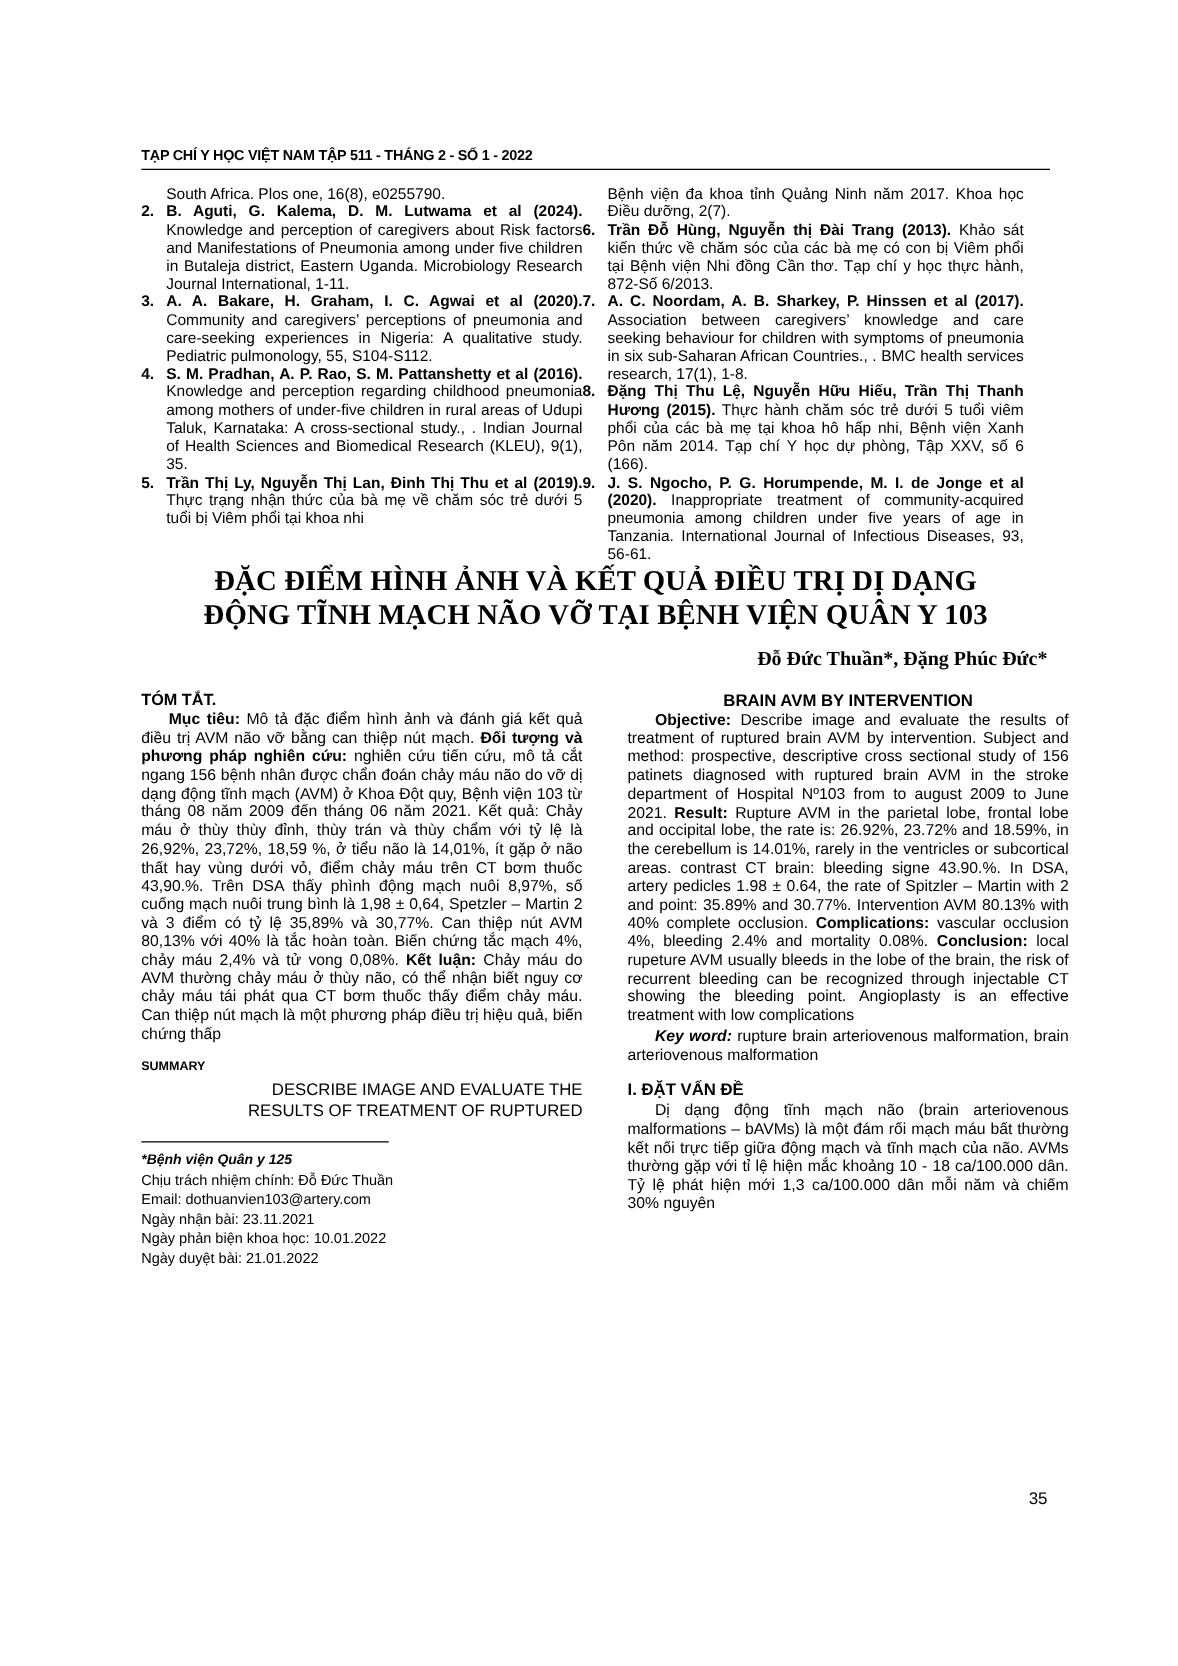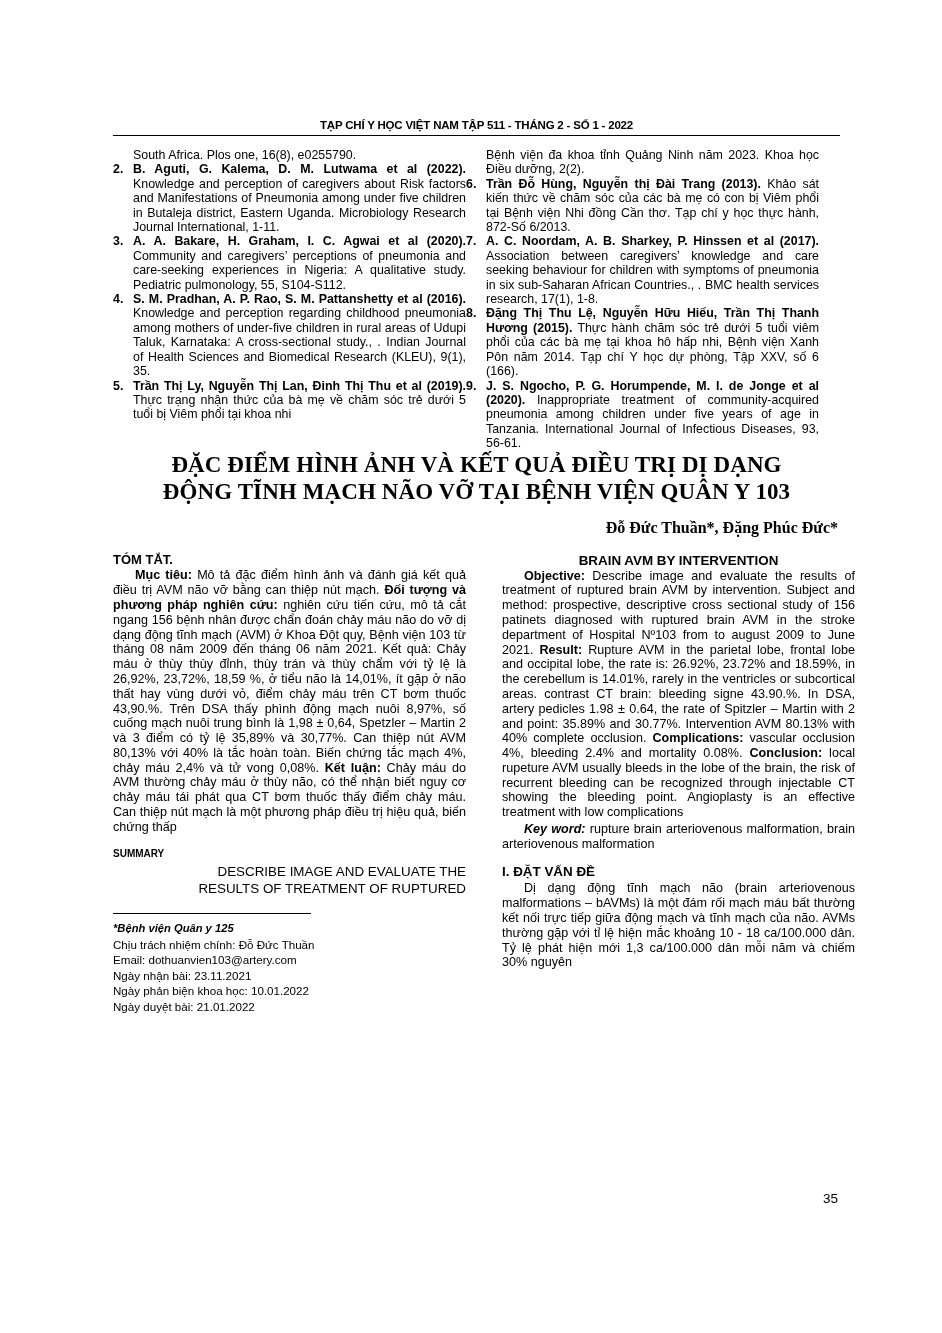--- a/index.html
+++ b/index.html
@@ -21,21 +21,20 @@
   }
   .content {
     position: absolute;
     left: 113px;
     top: 118px;
     width: 727px;
   }
 
   
   .running-head {
-    text-align: center;
     font-family: "Liberation Sans", sans-serif;
     font-weight: bold;
     font-size: 11.5px;
     letter-spacing: -0.2px;
     line-height: 14px;
     padding-bottom: 3px;
   }
   .head-rule {
     border-bottom: 1.6px solid #000;
     margin-bottom: 12px;
@@ -188,41 +187,41 @@
     <div class="running-head">TẠP CHÍ Y HỌC VIỆT NAM TẬP 511 - THÁNG 2 - SỐ 1 - 2022</div>
     <div class="head-rule"></div>
 
     <div class="cols">
 
       <div class="col reflist">
         <div class="ref-cont">South Africa. Plos one, 16(8), e0255790.</div>
 
         <div class="ref-item">
           <div class="ref-num">2.</div>
-          <div class="ref-body"><b>B. Aguti, G. Kalema, D. M. Lutwama et al (2022).</b><span> Knowledge and perception of caregivers about Risk factors and Manifestations of Pneumonia among under five children in Butaleja district, Eastern Uganda. Microbiology Research Journal International, 1-11.</span></div>
+          <div class="ref-body"><b>B. Aguti, G. Kalema, D. M. Lutwama et al (2024).</b><span> Knowledge and perception of caregivers about Risk factors and Manifestations of Pneumonia among under five children in Butaleja district, Eastern Uganda. Microbiology Research Journal International, 1-11.</span></div>
         </div>
 
         <div class="ref-item">
           <div class="ref-num">3.</div>
           <div class="ref-body"><b>A. A. Bakare, H. Graham, I. C. Agwai et al (2020).</b><span> Community and caregivers’ perceptions of pneumonia and care-seeking experiences in Nigeria: A qualitative study. Pediatric pulmonology, 55, S104-S112.</span></div>
         </div>
 
         <div class="ref-item">
           <div class="ref-num">4.</div>
           <div class="ref-body"><b>S. M. Pradhan, A. P. Rao, S. M. Pattanshetty et al (2016).</b><span> Knowledge and perception regarding childhood pneumonia among mothers of under-five children in rural areas of Udupi Taluk, Karnataka: A cross-sectional study., . Indian Journal of Health Sciences and Biomedical Research (KLEU), 9(1), 35.</span></div>
         </div>
 
         <div class="ref-item">
           <div class="ref-num">5.</div>
           <div class="ref-body"><b>Trần Thị Ly, Nguyễn Thị Lan, Đinh Thị Thu et al (2019).</b><span> Thực trạng nhận thức của bà mẹ về chăm sóc trẻ dưới 5 tuổi bị Viêm phổi tại khoa nhi</span></div>
         </div>
       </div>
 
       <div class="col reflist">
-        <div class="ref-cont">Bệnh viện đa khoa tỉnh Quảng Ninh năm 2023. Khoa học Điều dưỡng, 2(2).</div>
+        <div class="ref-cont">Bệnh viện đa khoa tỉnh Quảng Ninh năm 2017. Khoa học Điều dưỡng, 2(7).</div>
 
         <div class="ref-item">
           <div class="ref-num">6.</div>
           <div class="ref-body"><b>Trần Đỗ Hùng, Nguyễn thị Đài Trang (2013).</b><span> Khảo sát kiến thức về chăm sóc của các bà mẹ có con bị Viêm phổi tại Bệnh viện Nhi đồng Cần thơ. Tạp chí y học thực hành, 872-Số 6/2013.</span></div>
         </div>
 
         <div class="ref-item">
           <div class="ref-num">7.</div>
           <div class="ref-body"><b>A. C. Noordam, A. B. Sharkey, P. Hinssen et al (2017).</b><span> Association between caregivers’ knowledge and care seeking behaviour for children with symptoms of pneumonia in six sub-Saharan African Countries., . BMC health services research, 17(1), 1-8.</span></div>
         </div>

